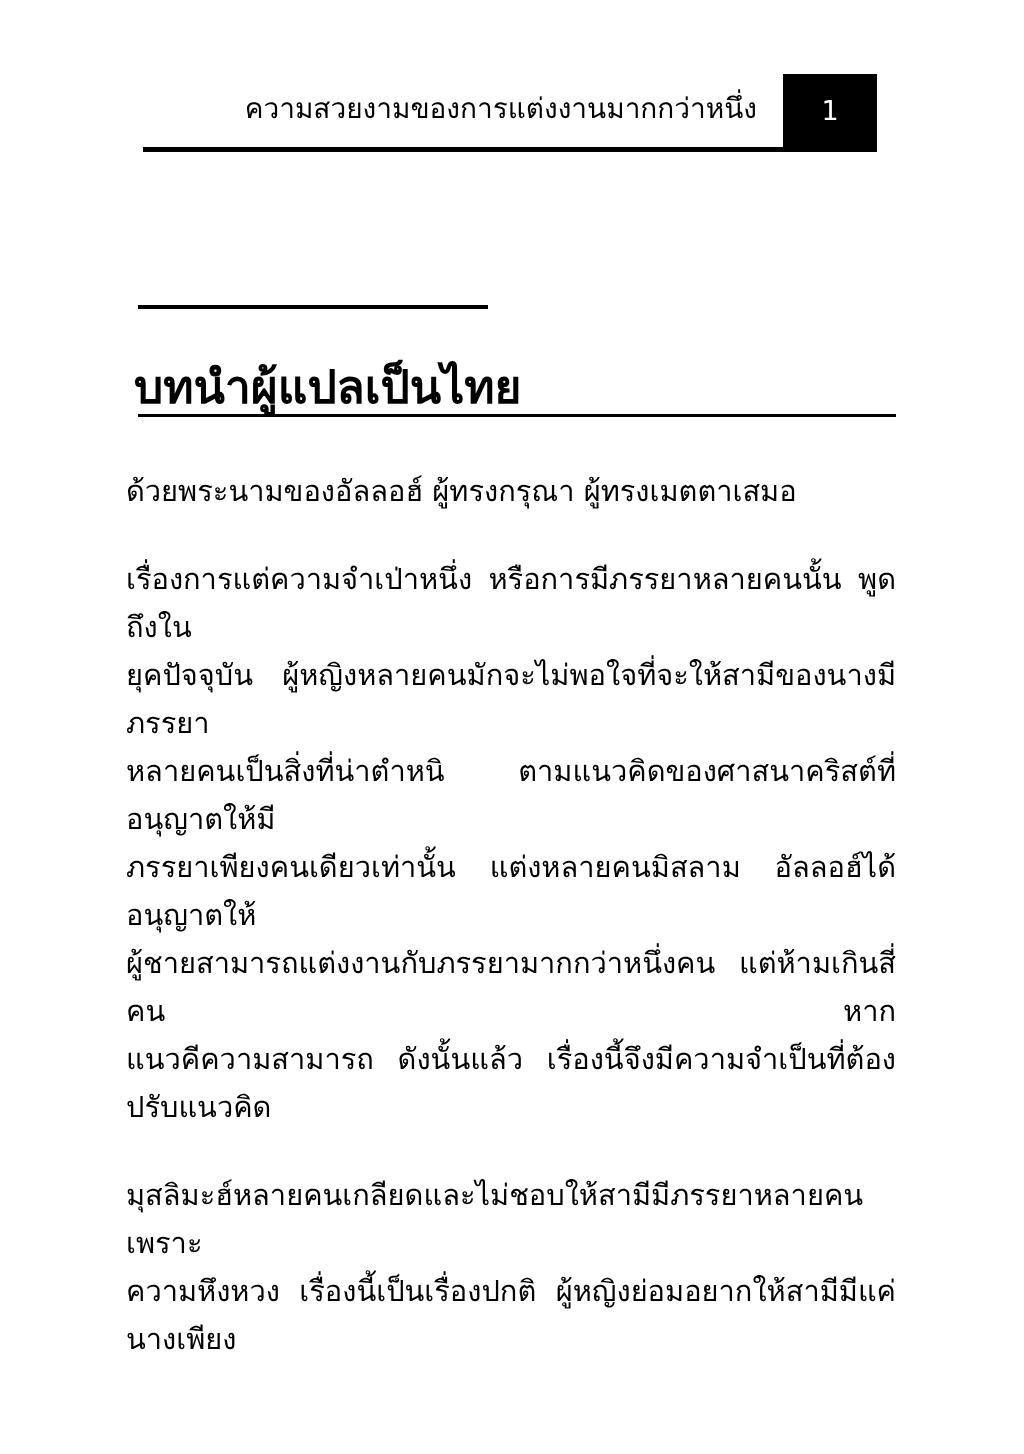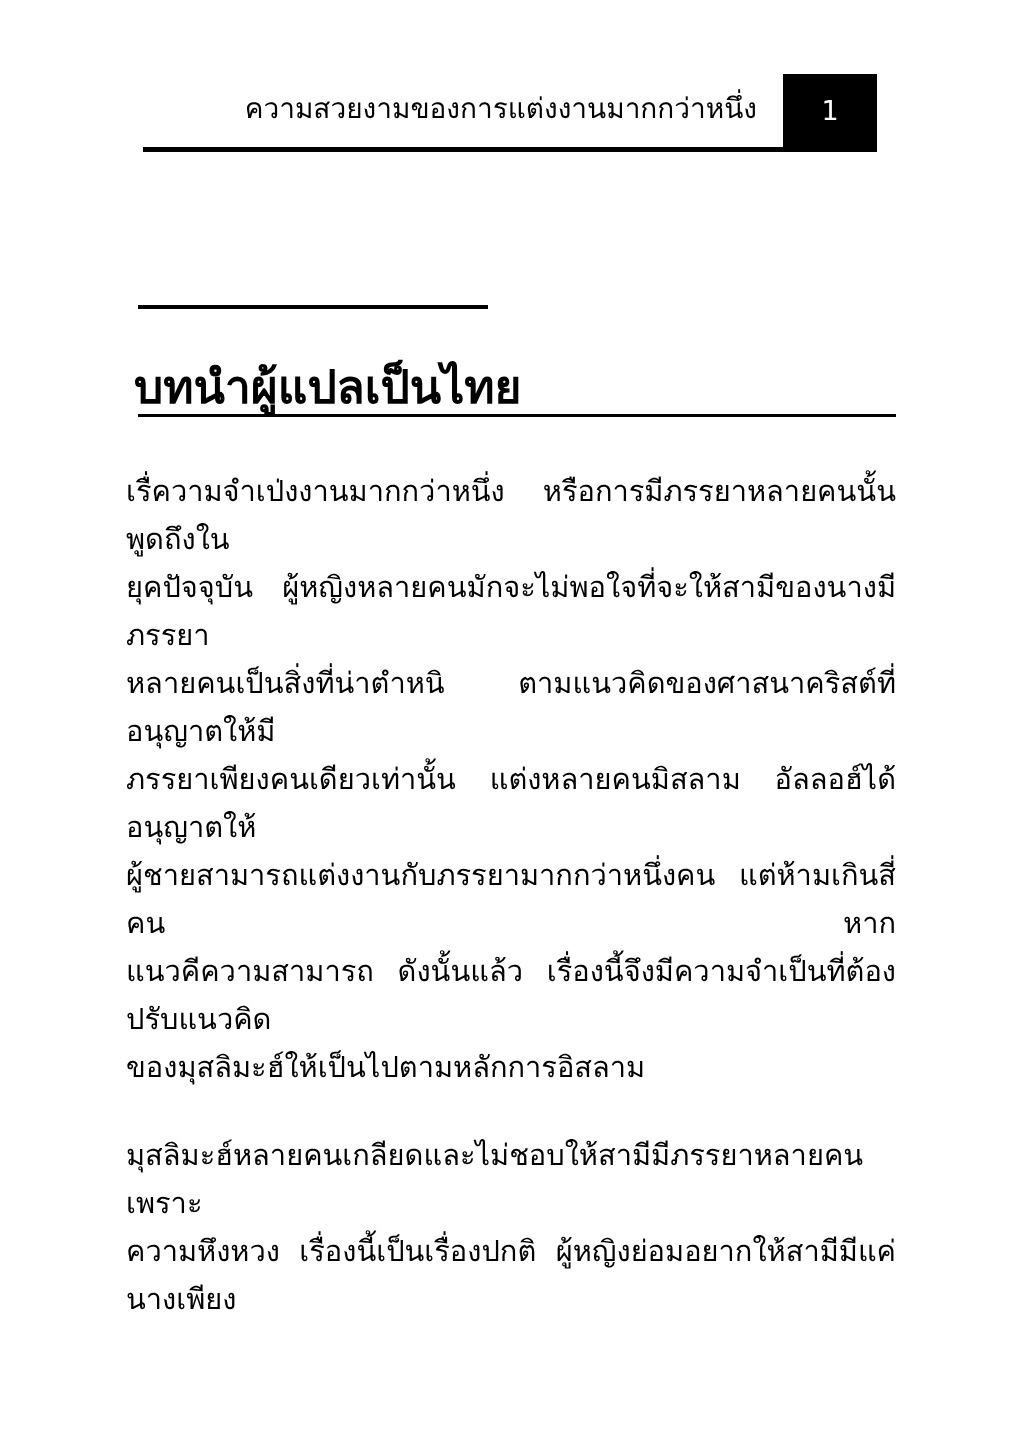--- a/index.html
+++ b/index.html
@@ -118,29 +118,31 @@
   <div class="header-rule"></div>
 
   <div class="section-rule-top"></div>
 
   <h1 class="section-title">บทนำผู้แปลเป็นไทย</h1>
 
   <div class="section-rule-bottom"></div>
 
   <div class="body-text">
 
+    <div class="paragraph">
+      <div class="text-line last">ด้วยพระนามของอัลลอฮ์ ผู้ทรงกรุณา ผู้ทรงเมตตาเสมอ</div>
+    </div>
 
     <div class="paragraph">
-      <div class="text-line">เรื่ความจำเป่งงานมากกว่าหนึ่ง หรือการมีภรรยาหลายคนนั้น พูดถึงใน</div>
+      <div class="text-line">เรื่องการแต่ความจำเป่าหนึ่ง หรือการมีภรรยาหลายคนนั้น พูดถึงใน</div>
       <div class="text-line">ยุคปัจจุบัน ผู้หญิงหลายคนมักจะไม่พอใจที่จะให้สามีของนางมีภรรยา</div>
       <div class="text-line">หลายคนเป็นสิ่งที่น่าตำหนิ ตามแนวคิดของศาสนาคริสต์ที่อนุญาตให้มี</div>
       <div class="text-line">ภรรยาเพียงคนเดียวเท่านั้น แต่งหลายคนมิสลาม อัลลอฮ์ได้อนุญาตให้</div>
       <div class="text-line">ผู้ชายสามารถแต่งงานกับภรรยามากกว่าหนึ่งคน แต่ห้ามเกินสี่คน หาก</div>
       <div class="text-line">แนวคีความสามารถ ดังนั้นแล้ว เรื่องนี้จึงมีความจำเป็นที่ต้องปรับแนวคิด</div>
-      <div class="text-line last">ของมุสลิมะฮ์ให้เป็นไปตามหลักการอิสลาม</div>
     </div>
 
     <div class="paragraph">
       <div class="text-line">มุสลิมะฮ์หลายคนเกลียดและไม่ชอบให้สามีมีภรรยาหลายคนเพราะ</div>
       <div class="text-line">ความหึงหวง เรื่องนี้เป็นเรื่องปกติ ผู้หญิงย่อมอยากให้สามีมีแค่นางเพียง</div>
 
     </div>
 
   </div>
 </div>

